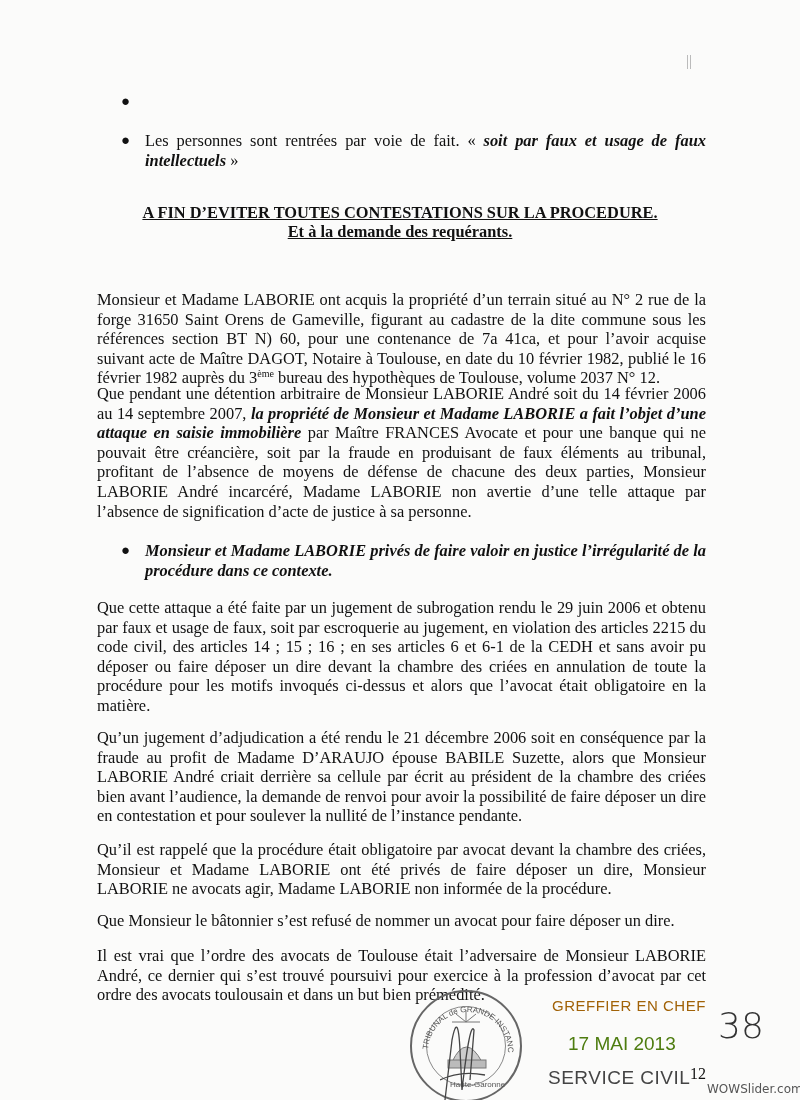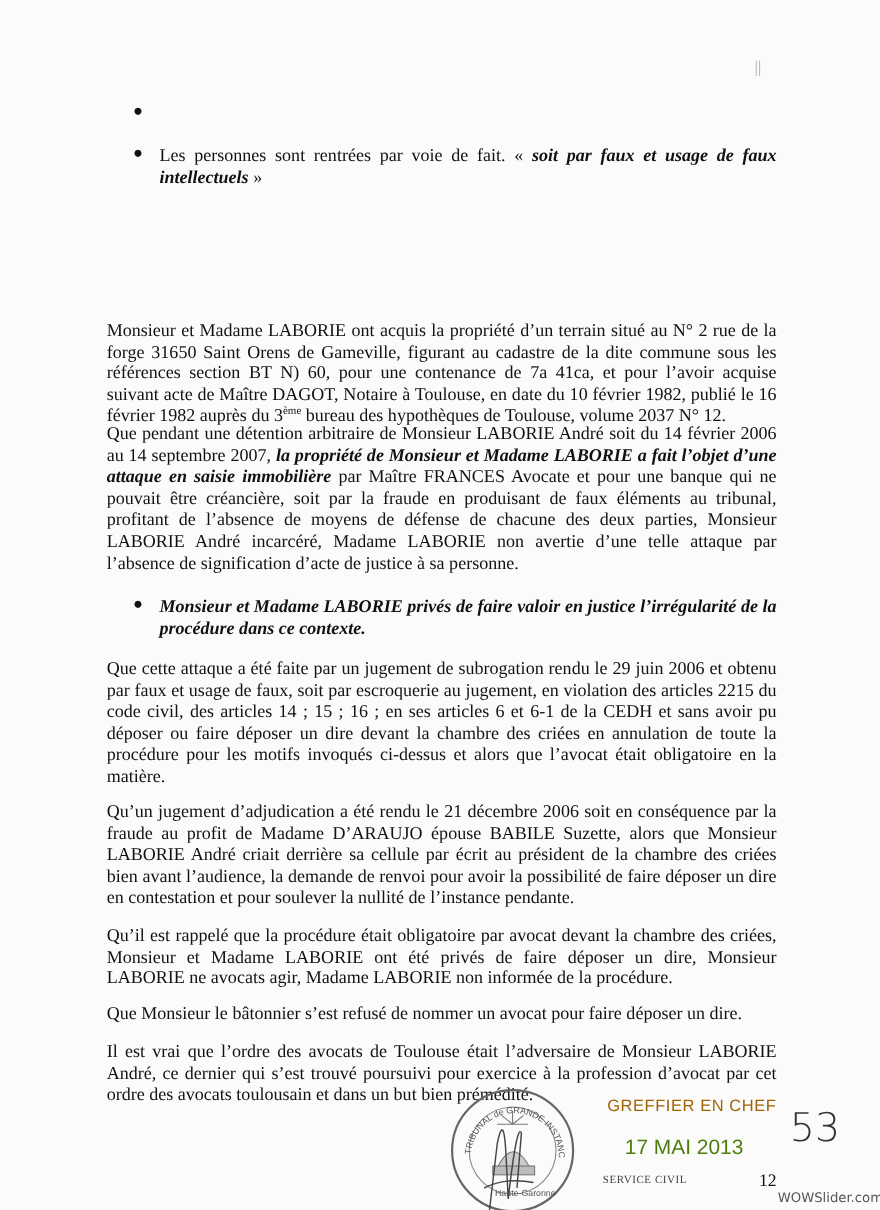--- a/index.html
+++ b/index.html
@@ -19,21 +19,21 @@
   .bi { font-weight: bold; font-style: italic; }
   .heading { position: absolute; left: 0; width: 800px; text-align: center; font-weight: bold; font-size: 16.4px; line-height: 19px; }
   .heading span { text-decoration: underline; }
   sup { font-size: 10px; line-height: 0; }
 
   .stamp { position: absolute; left: 410px; top: 990px; width: 112px; height: 112px; border-radius: 50%; border: 2px solid #666; box-sizing: border-box; }
   .stamp-inner { position: absolute; left: 14px; top: 14px; width: 80px; height: 80px; border-radius: 50%; border: 1px solid #888; box-sizing: border-box; }
   .stamp-text { position: absolute; font-family: "Liberation Sans", sans-serif; font-size: 8px; color: #555; }
   .greffier { position: absolute; left: 552px; top: 997px; font-family: "Liberation Sans", sans-serif; font-size: 15px; color: #a16207; letter-spacing: 0.5px; }
   .date { position: absolute; left: 568px; top: 1033px; font-family: "Liberation Sans", sans-serif; font-size: 19px; color: #4d7c0f; }
-  .service { position: absolute; left: 548px; top: 1067px; font-family: Liberation Serif, serif; font-size: 10px; color: #444; letter-spacing: 0.5px; }
+  .service { position: absolute; left: 548px; top: 1067px; font-family: Liberation Sans, sans-serif; font-size: 19px; color: #444; letter-spacing: 0.5px; }
   .pagenum { position: absolute; left: 690px; top: 1065px; font-size: 16px; }
   .handnum { position: absolute; left: 718px; top: 1005px; font-family: "DejaVu Sans", sans-serif; font-size: 36px; font-weight: 300; color: #333; }
   .watermark { position: absolute; left: 707px; top: 1082px; font-family: "DejaVu Sans", sans-serif; font-size: 12px; color: #555; }
   .signature { position: absolute; left: 440px; top: 1000px; width: 50px; height: 100px; }
 </style>
 </head>
 <body>
 
 <div class="page">
 
@@ -42,20 +42,26 @@
 
   <div class="bullet" style="top:92px;">
     <span class="bullet-dot">●</span>
   </div>
 
   <div class="bullet" style="top:131px;">
     <span class="bullet-dot">●</span>
     <span>Les personnes sont rentrées par voie de fait. « </span><span class="bi">soit par faux et usage de faux intellectuels</span><span> »</span>
   </div>
 
+  <div class="heading" style="top:203px;">
+    <span>A FIN D’EVITER TOUTES CONTESTATIONS SUR LA PROCEDURE.</span>
+  </div>
+  <div class="heading" style="top:222px;">
+    <span>Et à la demande des requérants.</span>
+  </div>
 
   <div class="block" style="top:266px;margin-top:24px;">
     <span>Monsieur et Madame LABORIE ont acquis la propriété d’un terrain situé au N° 2 rue de la forge 31650 Saint Orens de Gameville, figurant au cadastre de la dite commune sous les références section BT N) 60, pour une contenance de 7a 41ca, et pour l’avoir acquise suivant acte de Maître DAGOT, Notaire à Toulouse, en date du 10 février 1982, publié le 16 février 1982 auprès du 3</span><sup>ème</sup><span> bureau des hypothèques de Toulouse, volume 2037 N° 12.</span>
   </div>
 
   <div class="block" style="top:384px;">
     <span>Que pendant une détention arbitraire de Monsieur LABORIE André soit du 14 février 2006 au 14 septembre 2007, </span><span class="bi">la propriété de Monsieur et Madame LABORIE a fait l’objet d’une attaque en saisie immobilière</span><span> par Maître FRANCES Avocate et pour une banque qui ne pouvait être créancière, soit par la fraude en produisant de faux éléments au tribunal, profitant de l’absence de moyens de défense de chacune des deux parties, Monsieur LABORIE André incarcéré, Madame LABORIE non avertie d’une telle attaque par l’absence de signification d’acte de justice à sa personne.</span>
   </div>
 
   <div class="bullet bi" style="top:541px;">
@@ -106,16 +112,16 @@
   </div>
 
   <svg class="signature" viewBox="0 0 50 100">
     <path d="M5 100 L12 40 Q18 10 20 50 L22 90 Q30 20 34 30 L30 80 M0 80 Q20 70 45 75" stroke="#444" stroke-width="1.3" fill="none"></path>
   </svg>
 
   <div class="greffier">GREFFIER EN CHEF</div>
   <div class="date">17 MAI 2013</div>
   <div class="service">SERVICE CIVIL</div>
 
-  <div class="handnum">53</div>
+  <div class="handnum">38</div>
   <div class="pagenum">12</div>
   <div class="watermark">WOWSlider.com</div>
 </div>
 
 </body></html>

